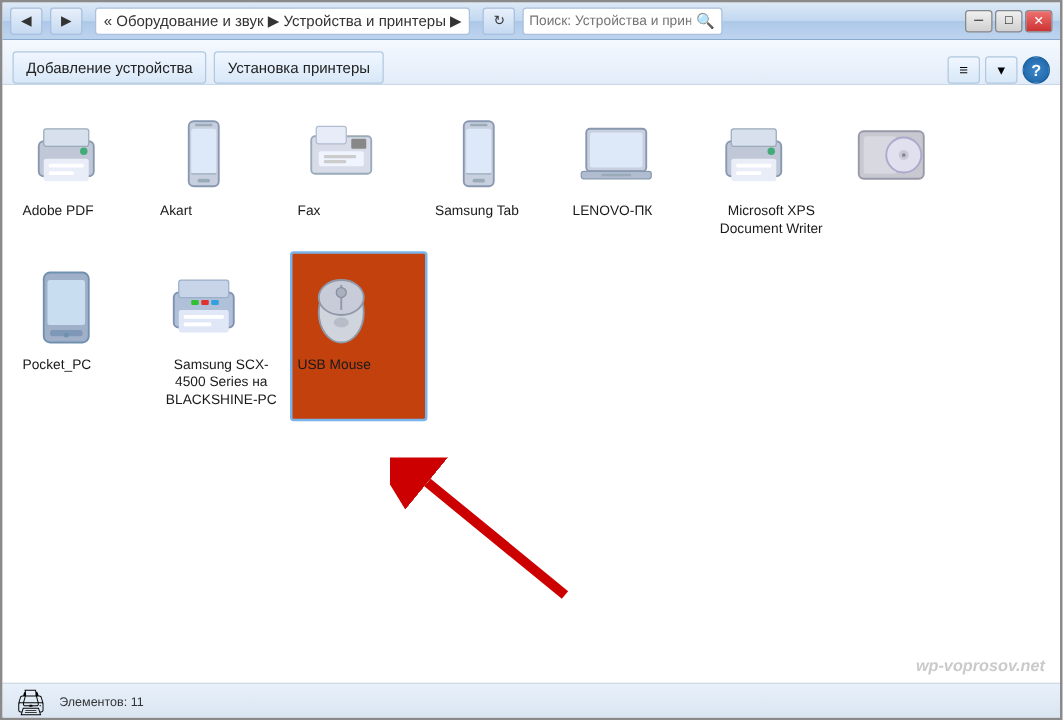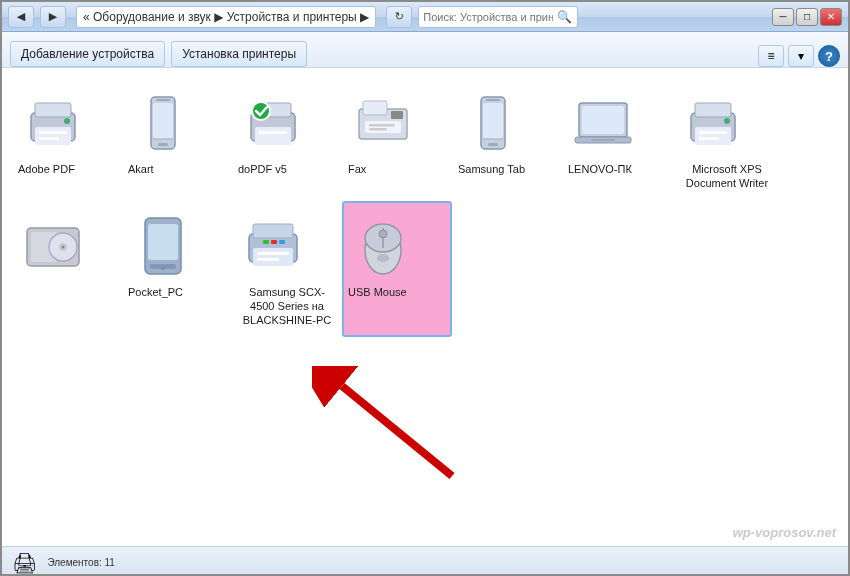--- a/index.html
+++ b/index.html
@@ -152,21 +152,21 @@
       display: flex;
       flex-direction: column;
       align-items: flex-start;
       padding: 8px 4px 8px 4px;
       cursor: pointer;
       border: 2px solid transparent;
       border-radius: 3px;
       text-align: center;
     }
     .device-item.selected {
-      background: #f9a8d4;
+      background: #c2410c;
       border: 2px solid #7ab4ea;
     }
     .device-icon {
       width: 70px;
       height: 70px;
       display: flex;
       align-items: center;
       justify-content: center;
       margin-bottom: 4px;
     }
@@ -264,33 +264,20 @@
       <rect x="27" y="52" width="10" height="3" rx="1.5" fill="#9aabb8"></rect>
       <rect x="25" y="8" width="14" height="2" rx="1" fill="#9aabb8"></rect>
       <line x1="22" y1="48" x2="42" y2="48" stroke="#9aabb8" stroke-width="1"></line>
     </svg>
         </div>
         <div class="device-label">Akart</div>
       </div>
       <div class="device-item">
         <div class="device-icon">
           <svg width="64" height="64" viewBox="0 0 64 64">
-      <rect x="10" y="22" width="44" height="28" rx="4" fill="#c0c8d8" stroke="#8898b0" stroke-width="1.5"></rect>
-      <rect x="14" y="12" width="36" height="14" rx="2" fill="#d8e0ee" stroke="#9aabb8" stroke-width="1"></rect>
-      <rect x="14" y="36" width="36" height="18" rx="2" fill="#e8edf8"></rect>
-      <rect x="18" y="40" width="28" height="3" rx="1" fill="#fff"></rect>
-      <circle cx="20" cy="20" r="9" fill="#22aa44" stroke="#fff" stroke-width="2"></circle>
-      <polyline points="15,20 19,24 26,16" stroke="#fff" stroke-width="2.5" fill="none" stroke-linecap="round"></polyline>
-    </svg>
-        </div>
-        <div class="device-label">doPDF v5</div>
-      </div>
-      <div class="device-item">
-        <div class="device-icon">
-          <svg width="64" height="64" viewBox="0 0 64 64">
       <rect x="8" y="18" width="48" height="30" rx="3" fill="#d8dce8" stroke="#9aabb8" stroke-width="1.5"></rect>
       <rect x="12" y="10" width="24" height="14" rx="2" fill="#e8ecf8" stroke="#b0bcd0" stroke-width="1"></rect>
       <rect x="14" y="30" width="36" height="12" rx="2" fill="#f0f4ff"></rect>
       <rect x="18" y="33" width="26" height="2.5" rx="1" fill="#ccc"></rect>
       <rect x="18" y="37" width="18" height="2.5" rx="1" fill="#ccc"></rect>
       <rect x="40" y="20" width="12" height="8" rx="1" fill="#888"></rect>
     </svg>
         </div>
         <div class="device-label">Fax</div>
       </div>

